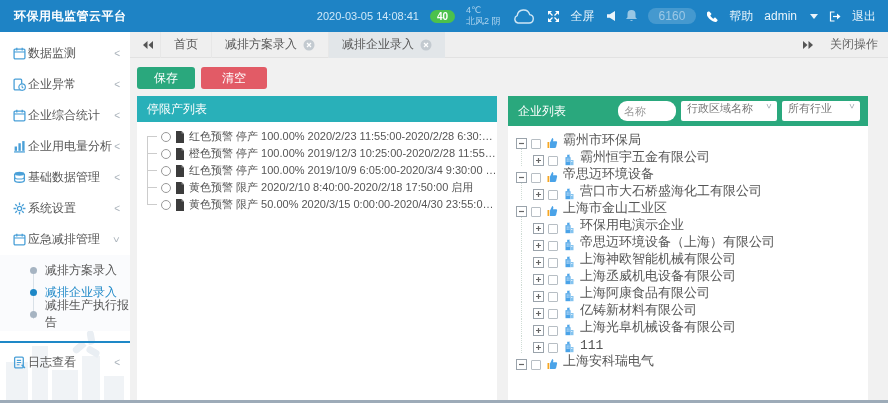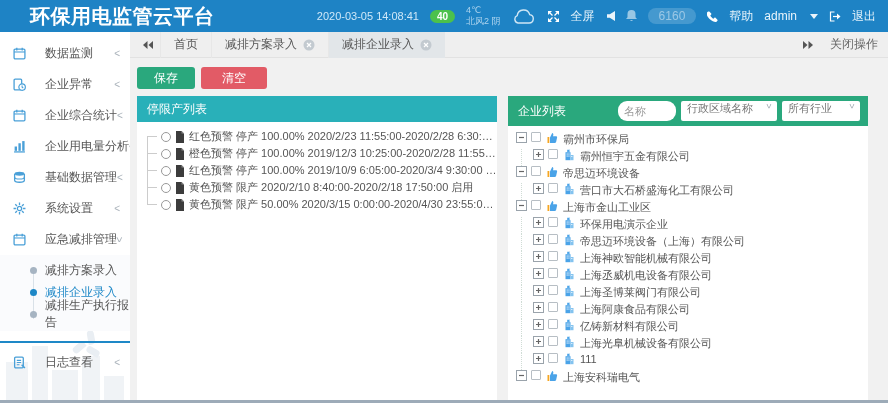--- a/index.html
+++ b/index.html
@@ -2,37 +2,37 @@
 <html><head>
 <meta charset="utf-8">
 <style>
   * { margin:0; padding:0; box-sizing:border-box; }
   html,body { background:#dfe3e8; }
   body { font-family:"Liberation Sans","DejaVu Sans",sans-serif; }
   .app { position:relative; width:888px; height:403px; overflow:hidden; background:#f1f1f1; }
 
   
   .topbar { height:32px; background:#1e83c5; display:flex; align-items:center; padding:0 12px 0 14px; color:#fff; }
-  .brand { font-size:20px; font-weight:bold; letter-spacing:.5px; white-space:nowrap;margin-left:16px; }
+  .brand { font-size:12px; font-weight:bold; letter-spacing:.5px; white-space:nowrap; }
   .top-right { margin-left:auto; display:flex; align-items:center; gap:11px; font-size:12px; color:#e8f4fb; white-space:nowrap; }
   .datetime { font-size:11px; color:#cfe8f8; }
   .badge-aqi { background:#4cc14c; color:#fff; font-size:10px; font-weight:bold; padding:1px 7px; border-radius:9px; }
   .weather { display:flex; flex-direction:column; align-items:flex-start; font-size:9px; line-height:11px; color:#aed4ee; }
   .top-item { display:flex; align-items:center; gap:11px; cursor:pointer; }
   .notif { opacity:.55; }
   .notif-pill { background:rgba(255,255,255,.32); border-radius:9px; padding:1px 11px; font-size:12px; color:#fff; }
   .caret-down { width:0; height:0; border-left:4px solid transparent; border-right:4px solid transparent; border-top:5px solid #eaf4fb; display:inline-block; margin-left:2px; }
 
   
   .bodyrow { display:flex; height:368px; }
 
   
   .sidebar { width:130px; background:#fff; flex-shrink:0; position:relative; padding-top:6px; overflow:hidden; }
   .side-item { display:flex; align-items:center; height:31px; padding:0 10px 0 13px; font-size:12px; color:#555; cursor:pointer; position:relative; z-index:2; }
-  .side-item .lbl { margin-left:19px; white-space:nowrap; }
+  .side-item .lbl { margin-left:2px; white-space:nowrap; }
   .chev { margin-left:auto; color:#a9b2ba; font-size:10px; }
   .chev.down { display:inline-block; transform:rotate(-90deg); }
   .s-ico { color:#4aa0d8; display:flex; align-items:center; }
   .submenu { background:#fafbfd; position:relative; padding:4px 0 6px; z-index:2; }
   .submenu::before { content:''; position:absolute; left:33px; top:12px; bottom:12px; width:1px; background:#d9e1e8; }
   .sub-item { display:flex; align-items:center; height:22px; padding-left:30px; font-size:12px; color:#555; cursor:pointer; position:relative; }
   .sub-item .dot { width:7px; height:7px; border-radius:50%; background:#a6b4c2; margin-right:8px; flex-shrink:0; }
   .sub-item.active { color:#1e88c7; }
   .sub-item.active .dot { background:#1e88c7; }
   .side-divider { height:2px; background:#1e88c7; margin:10px 0 4px; position:relative; z-index:2; }
@@ -80,21 +80,21 @@
   .conn::before { content:''; position:absolute; left:0; top:0; bottom:0; width:1px; background:#ccc; }
   .conn::after { content:''; position:absolute; left:0; top:8px; width:10px; height:1px; background:#ccc; }
   .lrow.first .conn::before { top:8px; }
   .lrow.last .conn::before { height:9px; bottom:auto; }
   .radio { width:10px; height:10px; border:1px solid #999; border-radius:50%; background:#fff; margin:0 4px 0 2px; flex-shrink:0; }
   .doc { display:flex; align-items:center; margin-right:4px; }
   .ltext { overflow:hidden; text-overflow:ellipsis; }
 
   
   .rtree { position:relative; }
-  .rrow { display:flex; align-items:flex-start; height:17px; font-size:11px; color:#555; white-space:nowrap; cursor:pointer; position:relative; }
+  .rrow { display:flex; align-items:flex-end; height:17px; font-size:13px; color:#555; white-space:nowrap; cursor:pointer; position:relative;font-family:Liberation Mono, monospace; }
   .rrow.l0 { padding-left:8px; }
   .rrow.l1 { padding-left:25px; }
   .rrow.l1::before { content:''; position:absolute; left:13px; top:0; bottom:0; border-left:1px dotted #cfdcd5; }
   .ebox, .n-ico { display:flex; align-items:center; flex-shrink:0; }
   .ebox { margin-right:4px; }
   .chk { width:10px; height:10px; border:1px solid #b7bec4; background:#fff; border-radius:1px; margin-right:5px; flex-shrink:0; }
   .n-ico { margin-right:5px; }
 
   .bottom-strip { position:absolute; left:0; right:0; bottom:0; height:3px; background:#9dabb8; }
 </style>
@@ -595,42 +595,20 @@
                       <path d="M4.2 3.2V.8h3L6.2 1.7l1 .9z" fill="#4aa3e8"></path>
                       <rect x="2.5" y="3.2" width="5" height="8" fill="#4aa3e8"></rect>
                       <rect x="7.5" y="6" width="3" height="5.2" fill="#83c3ef"></rect>
                       <rect x="3.6" y="4.5" width="1.1" height="1.1" fill="#fff"></rect>
                       <rect x="5.4" y="4.5" width="1.1" height="1.1" fill="#fff"></rect>
                       <rect x="3.6" y="6.5" width="1.1" height="1.1" fill="#fff"></rect>
                       <rect x="5.4" y="6.5" width="1.1" height="1.1" fill="#fff"></rect>
                       <rect x="8.3" y="7" width="1" height="1" fill="#fff"></rect>
                     </svg>
                   </span>
-                  <span>上海圣博莱阀门有限公司</span>
-                </div>
-                <div class="rrow l1">
-                  <span class="ebox">
-                    <svg width="11" height="11" viewBox="0 0 11 11">
-                      <rect x="0.5" y="0.5" width="10" height="10" fill="#fff" stroke="#9aa3ab"></rect>
-                      <path d="M3 5.5h5M5.5 3v5" stroke="#666" stroke-width="1.2"></path>
-                    </svg>
-                  </span>
-                  <span class="chk"></span>
-                  <span class="n-ico">
-                    <svg width="12" height="12" viewBox="0 0 12 12">
-                      <path d="M4.2 3.2V.8h3L6.2 1.7l1 .9z" fill="#4aa3e8"></path>
-                      <rect x="2.5" y="3.2" width="5" height="8" fill="#4aa3e8"></rect>
-                      <rect x="7.5" y="6" width="3" height="5.2" fill="#83c3ef"></rect>
-                      <rect x="3.6" y="4.5" width="1.1" height="1.1" fill="#fff"></rect>
-                      <rect x="5.4" y="4.5" width="1.1" height="1.1" fill="#fff"></rect>
-                      <rect x="3.6" y="6.5" width="1.1" height="1.1" fill="#fff"></rect>
-                      <rect x="5.4" y="6.5" width="1.1" height="1.1" fill="#fff"></rect>
-                      <rect x="8.3" y="7" width="1" height="1" fill="#fff"></rect>
-                    </svg>
-                  </span>
                   <span>上海阿康食品有限公司</span>
                 </div>
                 <div class="rrow l1">
                   <span class="ebox">
                     <svg width="11" height="11" viewBox="0 0 11 11">
                       <rect x="0.5" y="0.5" width="10" height="10" fill="#fff" stroke="#9aa3ab"></rect>
                       <path d="M3 5.5h5M5.5 3v5" stroke="#666" stroke-width="1.2"></path>
                     </svg>
                   </span>
                   <span class="chk"></span>

